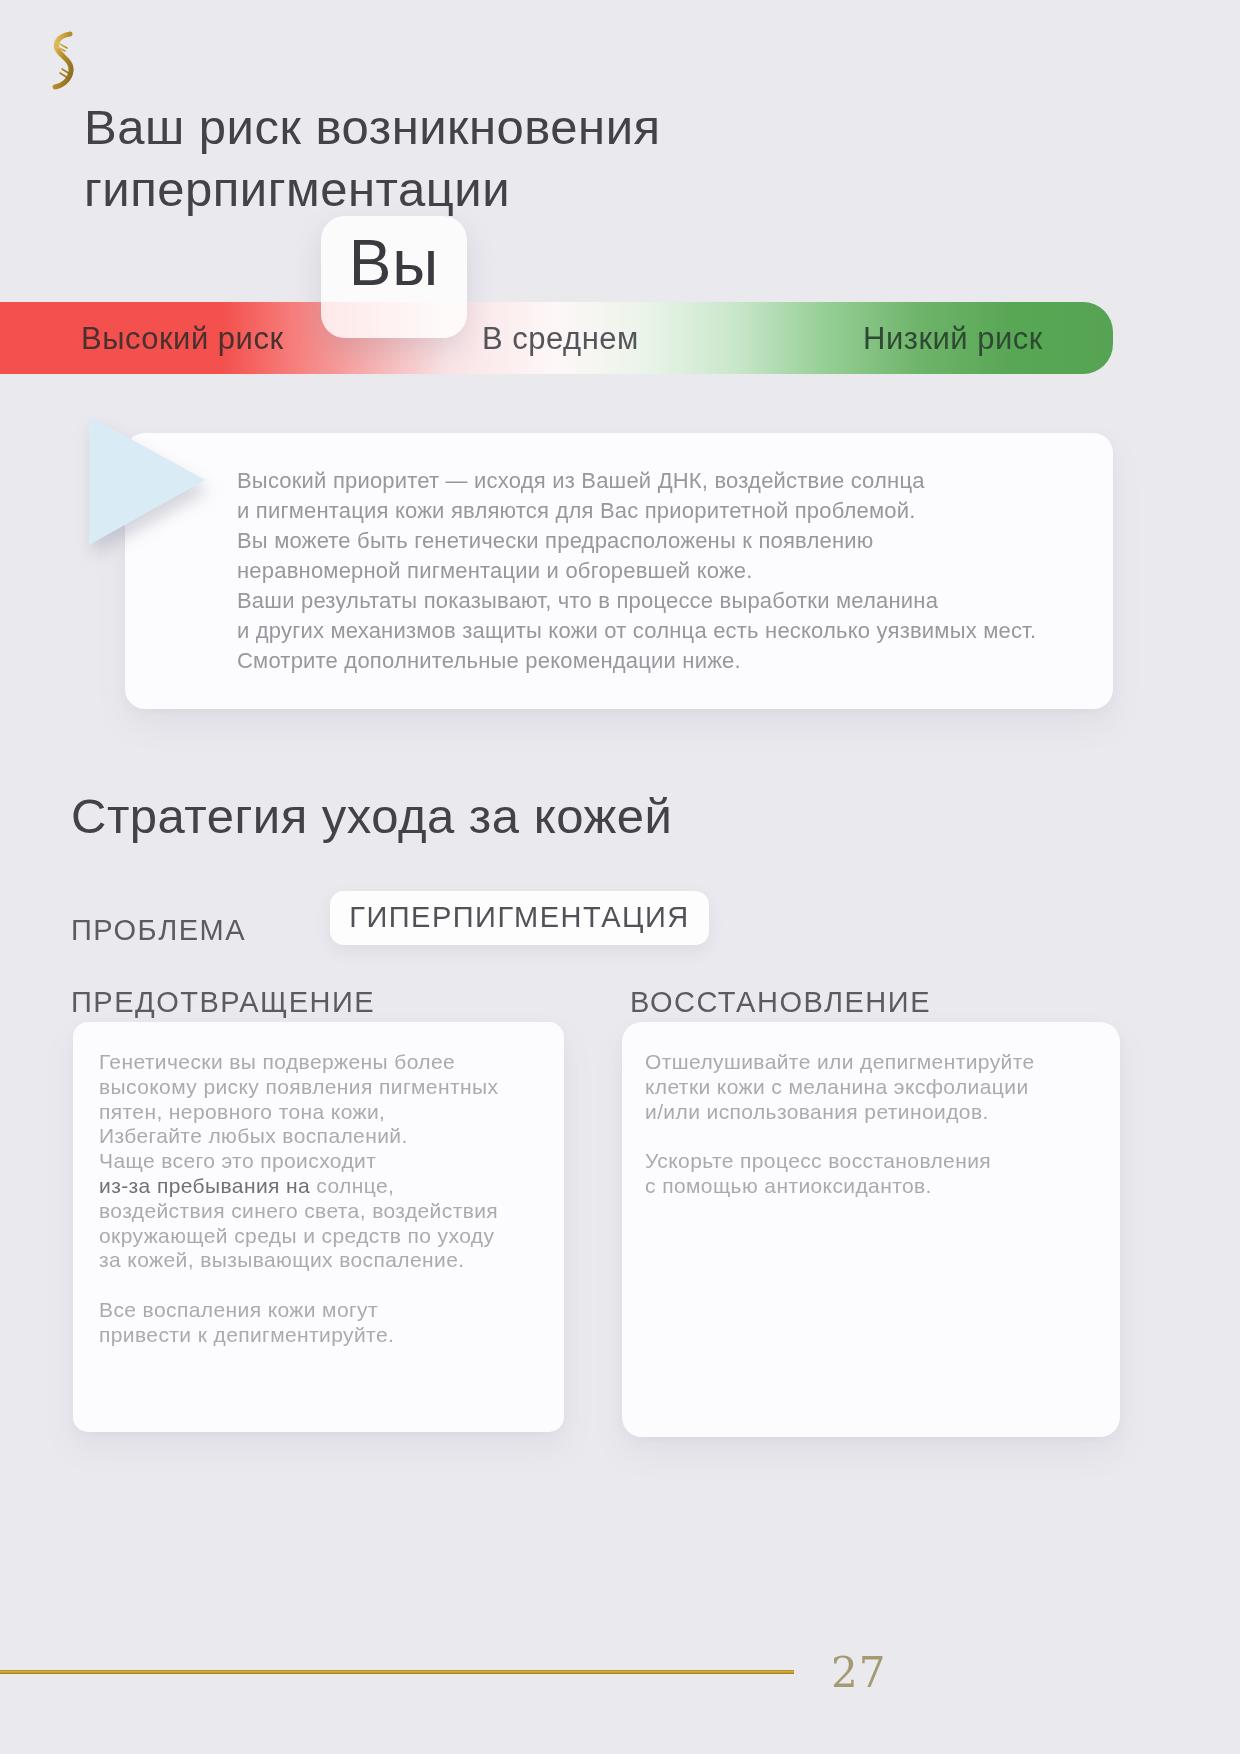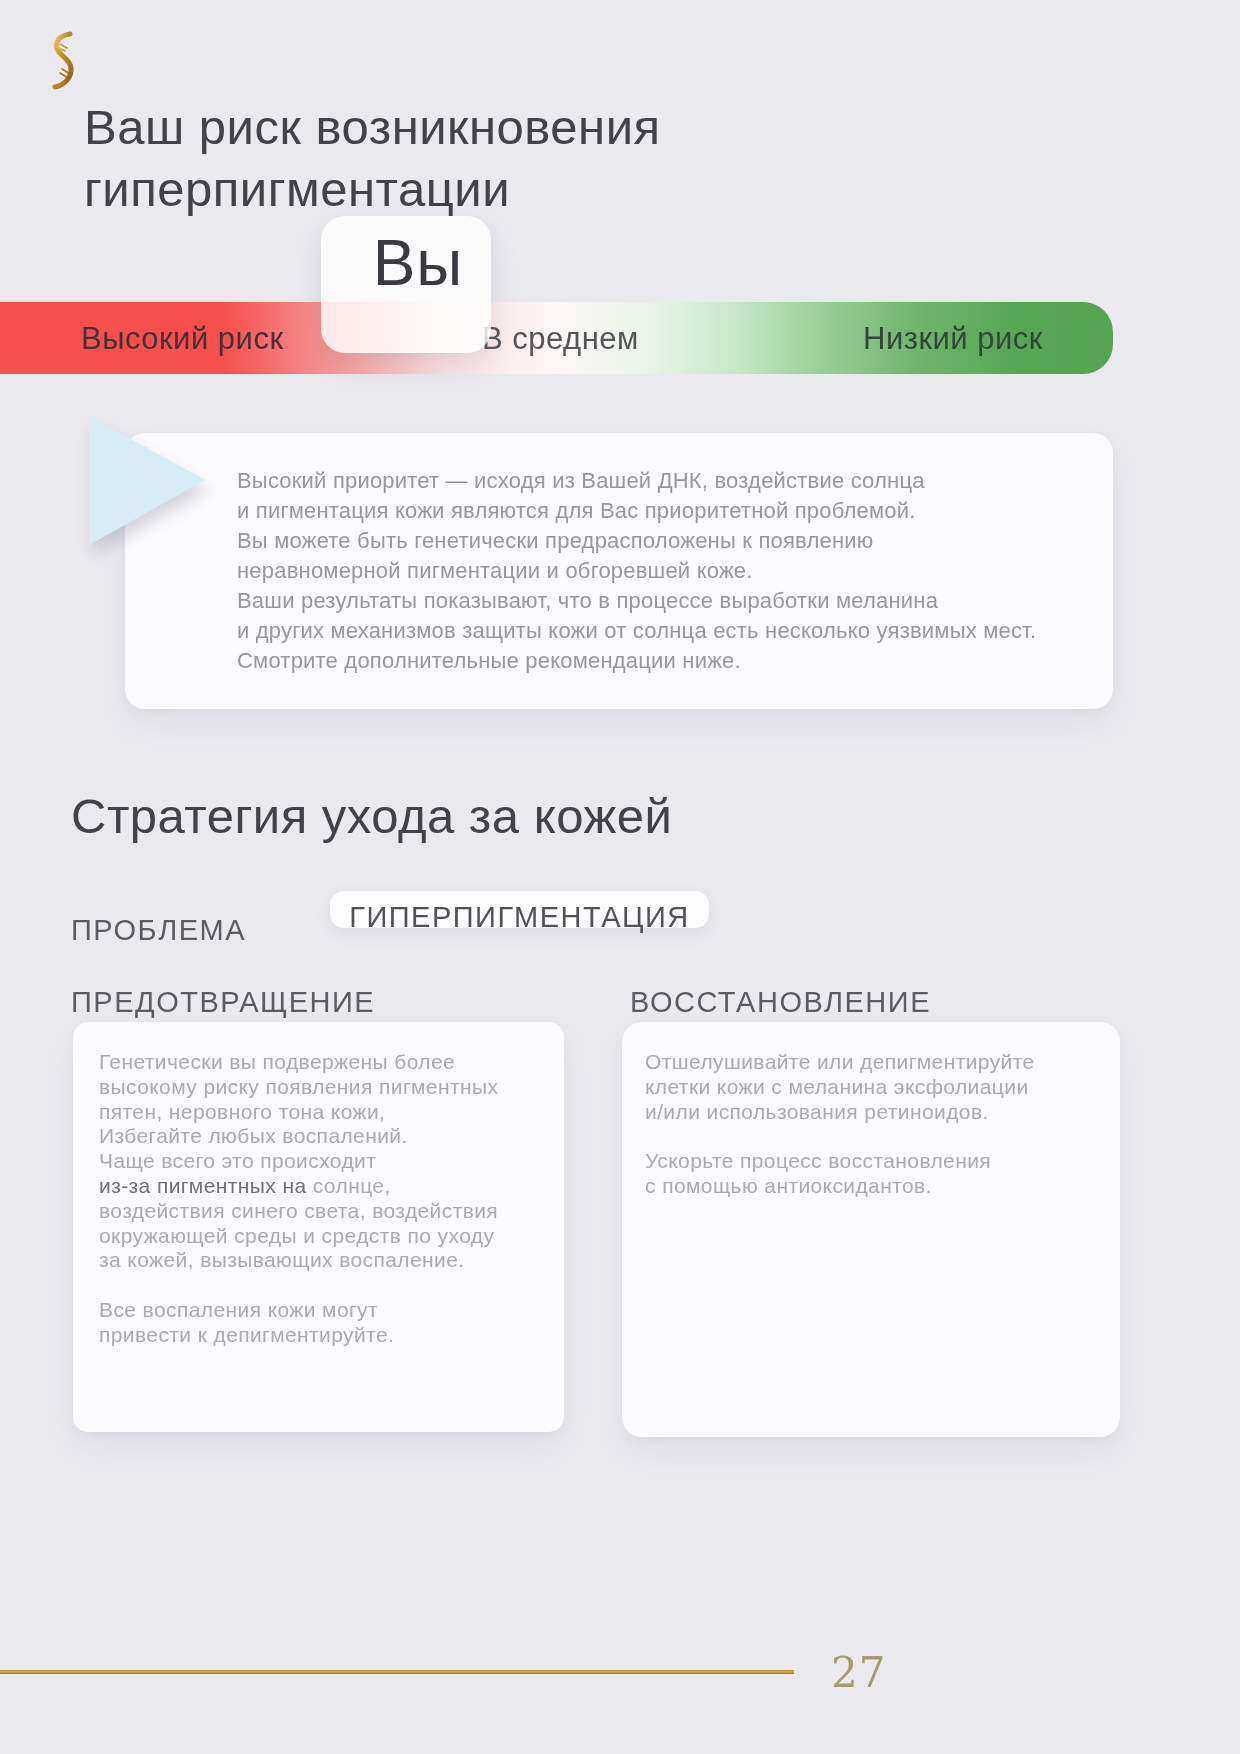--- a/index.html
+++ b/index.html
@@ -30,25 +30,24 @@
       #eaf4e9 58%,#c9e7cb 66%,#97cf96 74%,#6db369 83%,#58a755 91%,#56a453 100%);
   }
   .risk-label{
     position:absolute;top:0;height:52px;line-height:74px;
     font-size:31px;font-weight:300;letter-spacing:.5px;white-space:nowrap;
   }
   .risk-label.high{left:81px;color:#4b3030;}
   .risk-label.mid{left:482px;color:#55545a;}
   .risk-label.low{left:863px;color:#2f4a33;}
   .you-marker{
-    position:absolute;left:321px;top:216px;width:146px;height:137px;
+    position:absolute;left:321px;top:216px;width:146px;height:122px;
     border-radius:24px;background:rgba(255,255,255,.8);
     box-shadow:0 12px 28px rgba(110,110,135,.18);
     text-align:center;
-    padding-left:24px;
   }
   .you-marker .you-text{
     display:block;margin-top:10px;
     font-size:64px;font-weight:100;color:#3a3a40;letter-spacing:1px;
   }
   
   .summary-card{
     position:absolute;left:125px;top:433px;width:988px;height:276px;
     background:#fcfbfd;border-radius:20px;
     box-shadow:0 16px 32px rgba(110,110,135,.08),0 4px 10px rgba(110,110,135,.05);
@@ -70,21 +69,21 @@
     position:absolute;left:71px;top:788px;
     font-size:49px;font-weight:200;color:#424248;letter-spacing:.5px;
   }
   .section-label{
     position:absolute;
     font-size:29px;font-weight:300;color:#5c5b61;letter-spacing:1.5px;
     white-space:nowrap;
   }
   .problem-label{left:71px;top:914px;}
   .problem-badge{
-    position:absolute;left:330px;top:891px;width:379px;height:37px;
+    position:absolute;left:330px;top:891px;width:379px;height:54px;
     background:#fdfdfe;border-radius:14px;
     box-shadow:0 6px 16px rgba(110,110,135,.10);
     text-align:center;line-height:53px;
     font-size:29px;font-weight:300;color:#525157;letter-spacing:1.5px;
   }
   .prevention-header{left:71px;top:986px;}
   .restoration-header{left:630px;top:986px;}
   .strategy-card{
     position:absolute;top:1022px;
     background:#fcfbfd;border-radius:20px;
@@ -162,21 +161,21 @@
   <div class="section-label prevention-header">ПРЕДОТВРАЩЕНИЕ</div>
   <div class="section-label restoration-header">ВОССТАНОВЛЕНИЕ</div>
 
   <div class="strategy-card left">
     <div class="card-text">
         <div>Генетически вы подвержены более</div>
         <div>высокому риску появления пигментных</div>
         <div>пятен, неровного тона кожи,</div>
         <div>Избегайте любых воспалений.</div>
         <div>Чаще всего это происходит</div>
-        <div><span class="em">из-за пигментных на</span> солнце,</div>
+        <div><span class="em">из-за пребывания на</span> солнце,</div>
         <div>воздействия синего света, воздействия</div>
         <div>окружающей среды и средств по уходу</div>
         <div>за кожей, вызывающих воспаление.</div>
         <div>&nbsp;</div>
         <div>Все воспаления кожи могут</div>
         <div>привести к депигментируйте.</div>
       </div>
   </div>
   <div class="strategy-card right">
     <div class="card-text">

